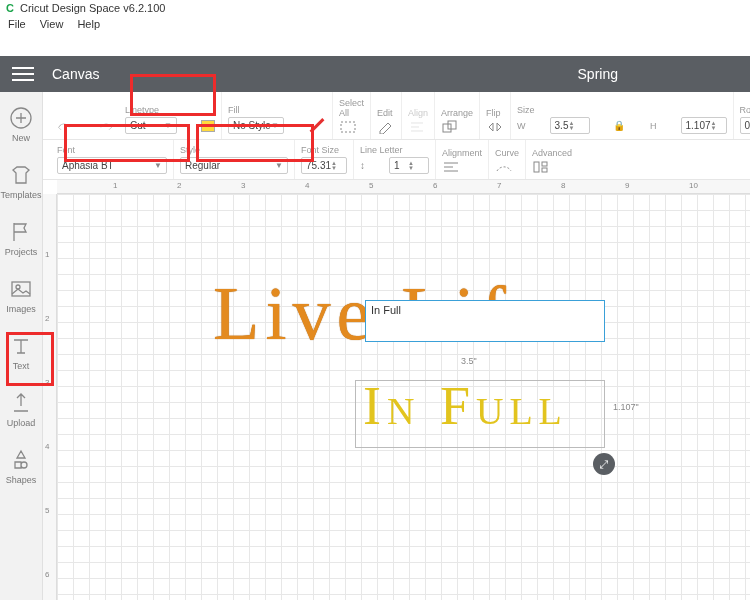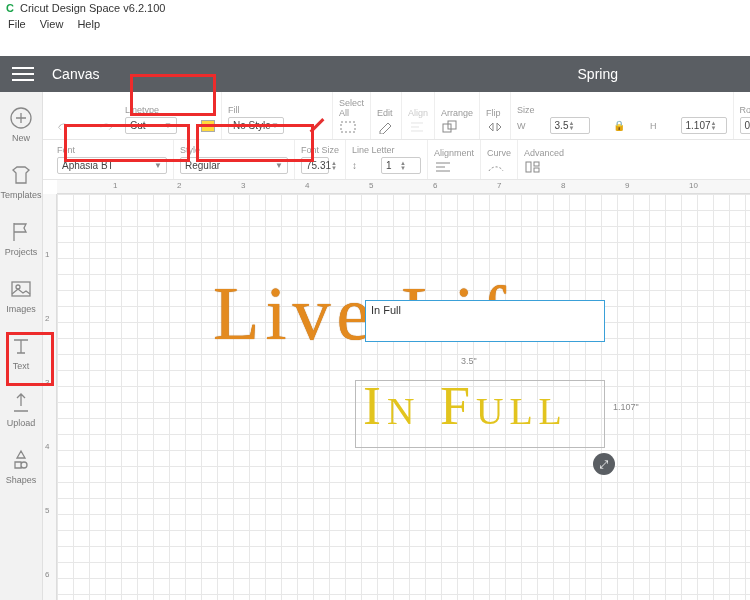--- a/index.html
+++ b/index.html
@@ -243,21 +243,21 @@
       </div>
       <div class="tgrp">
         <span class="tlabel">Style</span>
         <div class="dd" style="width:108px">
             <span>Regular</span>
             <span class="car">▼</span>
           </div>
       </div>
       <div class="tgrp">
         <span class="tlabel">Font Size</span>
-        <div class="dd" style="width:28px">
+        <div class="dd" style="width:46px">
             <span>75.31</span>
             <div class="spin">
               <span>▲</span>
               <span>▼</span>
             </div>
           </div>
       </div>
       <div class="tgrp">
         <span class="tlabel">Line Letter</span>
         <div class="tgrp-row">

